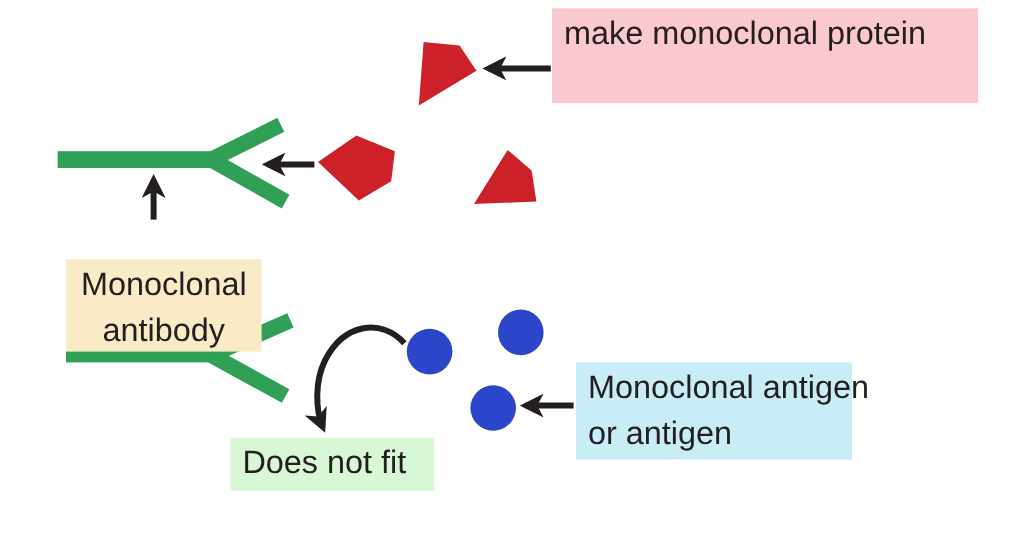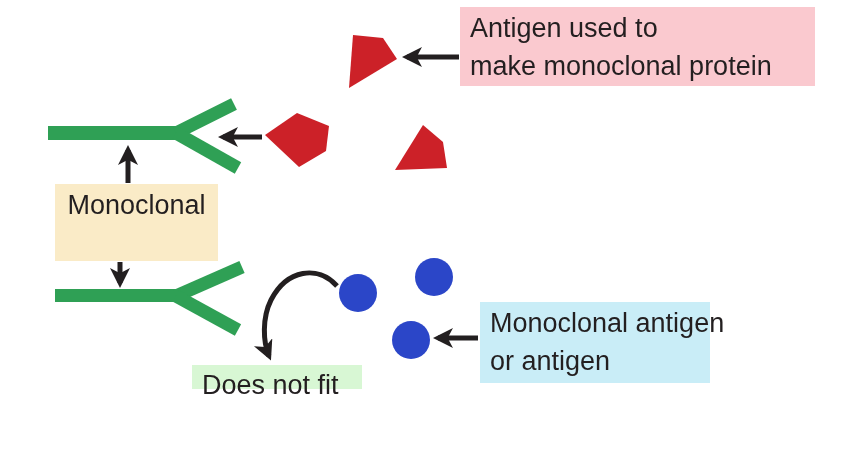--- a/index.html
+++ b/index.html
@@ -14,21 +14,21 @@
   }
   #canvas svg { position: absolute; left: 0; top: 0; }
   .box {
     position: absolute;
     font-size: 27px;
     line-height: 38px;
     padding: 2px 10px;
     white-space: nowrap;
     box-sizing: border-box;
   }
-  .box.center { text-align: center; }
+  .box.center { text-align: center; margin-top: 32px; }
   .box.single { line-height: 36px; }
 </style>
 </head>
 <body>
 
 <div id="canvas">
 
   <svg width="842" height="456" viewBox="0 0 842 456">
     <defs>
       <marker id="ah" viewBox="0 0 12 12" refX="9" refY="6" markerWidth="4" markerHeight="4" orient="auto">
@@ -58,30 +58,30 @@
 
     <line x1="459" y1="57" x2="407" y2="57" stroke-width="5" marker-end="url(#ah)" stroke="#231f20"></line>
     <line x1="262" y1="137" x2="223" y2="137" stroke-width="5" marker-end="url(#ah)" stroke="#231f20"></line>
     <line x1="128" y1="183" x2="128" y2="150" stroke-width="5" marker-end="url(#ah)" stroke="#231f20"></line>
     <line x1="120" y1="262" x2="120" y2="283" stroke-width="5" marker-end="url(#ah)" stroke="#231f20"></line>
     <path d="M 337 286 C 318 265, 287 269, 271 300 C 262 318, 263 342, 269 356" fill="none" stroke-width="5" marker-end="url(#ah)" stroke="#231f20"></path>
     <line x1="478" y1="338" x2="438" y2="338" stroke-width="5" marker-end="url(#ah)" stroke="#231f20"></line>
   </svg>
 
   <div class="box" style="left: 460px; top: 7px; width: 355px; height: 79px; background: rgb(250, 201, 207);">
-    <div>Antigen used to</div>
     <div>make monoclonal protein</div>
   </div>
 
   <div class="box center" style="left: 55px; top: 184px; width: 163px; height: 77px; background: rgb(250, 235, 199);">
     <div>Monoclonal</div>
+    <div>antibody</div>
   </div>
 
   <div class="box" style="left: 480px; top: 302px; width: 230px; height: 81px; background: rgb(201, 237, 247);">
     <div>Monoclonal antigen</div>
     <div>or antigen</div>
   </div>
 
-  <div class="box single" style="left: 192px; top: 365px; width: 170px; height: 24px; background: rgb(216, 247, 212);">
+  <div class="box single" style="left: 192px; top: 365px; width: 170px; height: 44px; background: rgb(216, 247, 212);">
     <div>Does not fit</div>
   </div>
 
 </div>
 
 </body></html>

